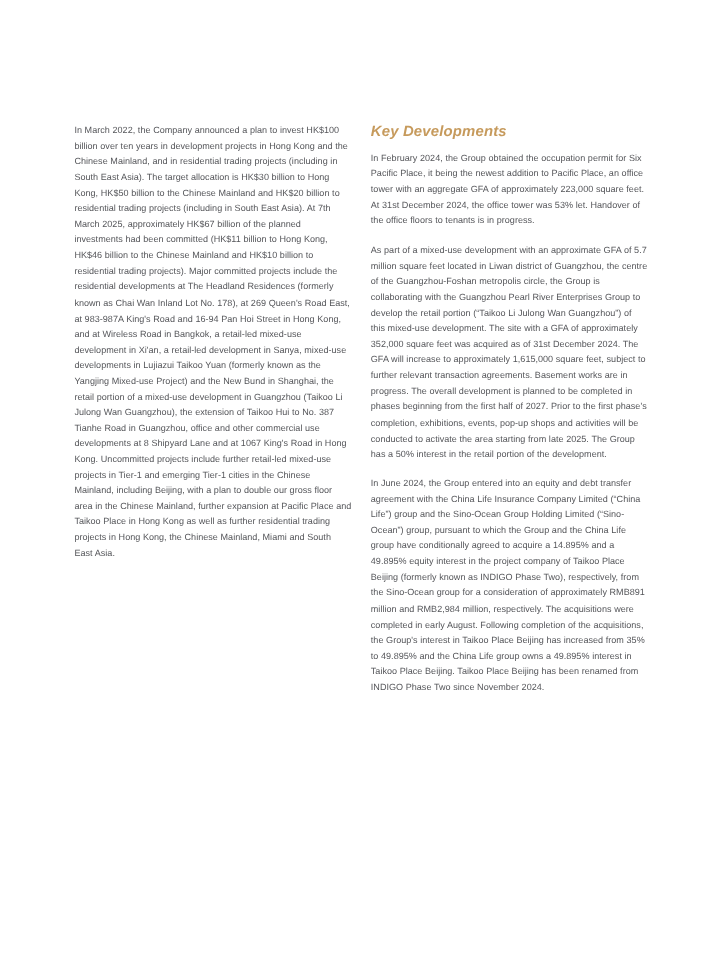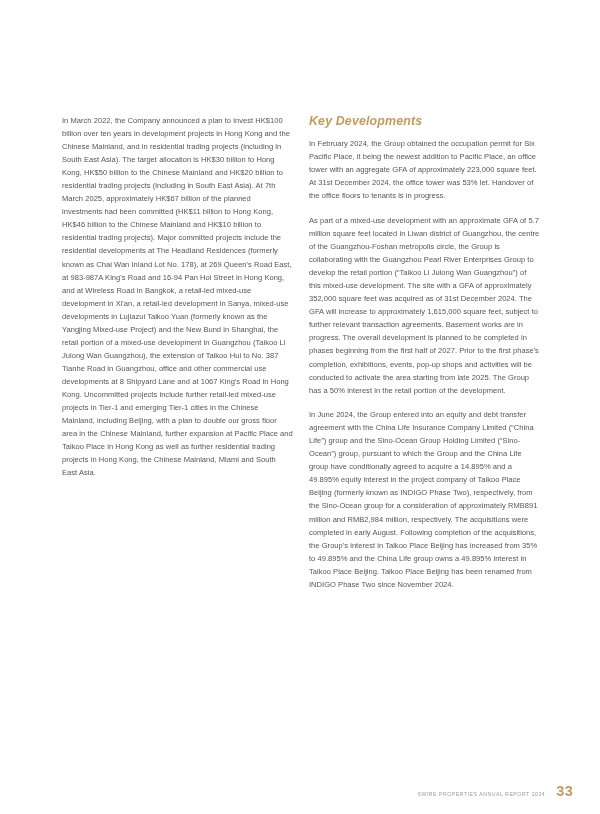--- a/index.html
+++ b/index.html
@@ -20,21 +20,21 @@
     width: 600px;
     height: 814px;
     background: #ffffff;
     box-sizing: border-box;
   }
 
   
   .columns {
     position: absolute;
     left: 62px;
-    top: 114px;
+    top: 102px;
     width: 478px;
     display: flex;
     flex-direction: row;
     gap: 16px;
     align-items: flex-start;
   }
 
   .column {
     width: 231px;
     flex: 0 0 231px;
@@ -108,18 +108,14 @@
 
     <div class="column col-right">
       <h2 class="col-heading">Key Developments</h2>
       <p class="body-text">In February 2024, the Group obtained the occupation permit for Six Pacific Place, it being the newest addition to Pacific Place, an office tower with an aggregate GFA of approximately 223,000 square feet. At 31st December 2024, the office tower was 53% let. Handover of the office floors to tenants is in progress.</p>
       <p class="body-text">As part of a mixed-use development with an approximate GFA of 5.7 million square feet located in Liwan district of Guangzhou, the centre of the Guangzhou-Foshan metropolis circle, the Group is collaborating with the Guangzhou Pearl River Enterprises Group to develop the retail portion (“Taikoo Li Julong Wan Guangzhou”) of this mixed-use development. The site with a GFA of approximately 352,000 square feet was acquired as of 31st December 2024. The GFA will increase to approximately 1,615,000 square feet, subject to further relevant transaction agreements. Basement works are in progress. The overall development is planned to be completed in phases beginning from the first half of 2027. Prior to the first phase's completion, exhibitions, events, pop-up shops and activities will be conducted to activate the area starting from late 2025. The Group has a 50% interest in the retail portion of the development.</p>
       <p class="body-text">In June 2024, the Group entered into an equity and debt transfer agreement with the China Life Insurance Company Limited (“China Life”) group and the Sino-Ocean Group Holding Limited (“Sino-Ocean”) group, pursuant to which the Group and the China Life group have conditionally agreed to acquire a 14.895% and a 49.895% equity interest in the project company of Taikoo Place Beijing (formerly known as INDIGO Phase Two), respectively, from the Sino-Ocean group for a consideration of approximately RMB891 million and RMB2,984 million, respectively. The acquisitions were completed in early August. Following completion of the acquisitions, the Group's interest in Taikoo Place Beijing has increased from 35% to 49.895% and the China Life group owns a 49.895% interest in Taikoo Place Beijing. Taikoo Place Beijing has been renamed from INDIGO Phase Two since November 2024.</p>
     </div>
 
   </div>
 
-  <div class="footer">
-    <span class="footer-text">SWIRE PROPERTIES ANNUAL REPORT 2024</span>
-    <span class="page-number">33</span>
-  </div>
 
 </div>
 
 </body></html>

